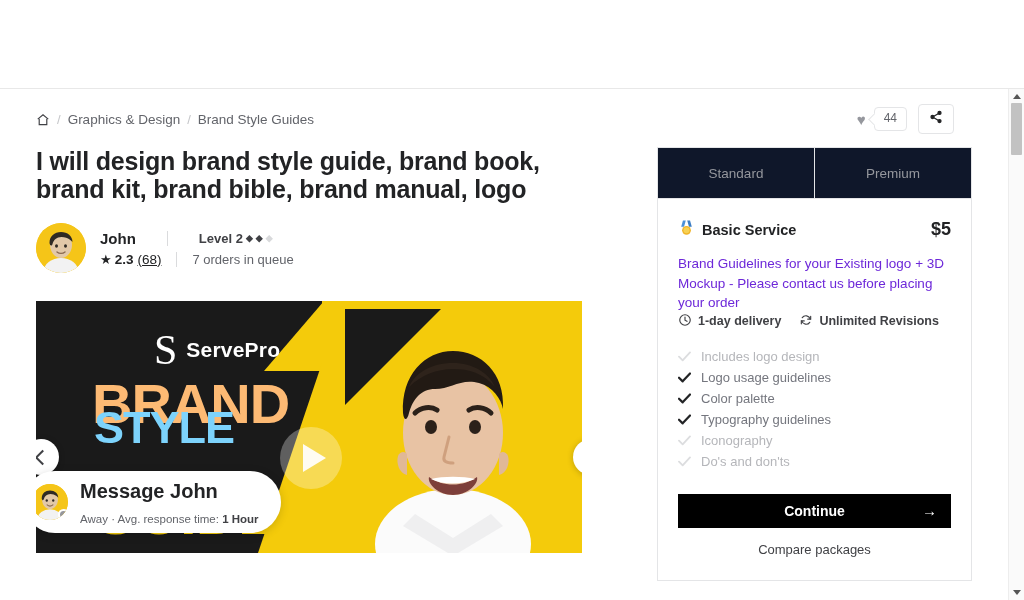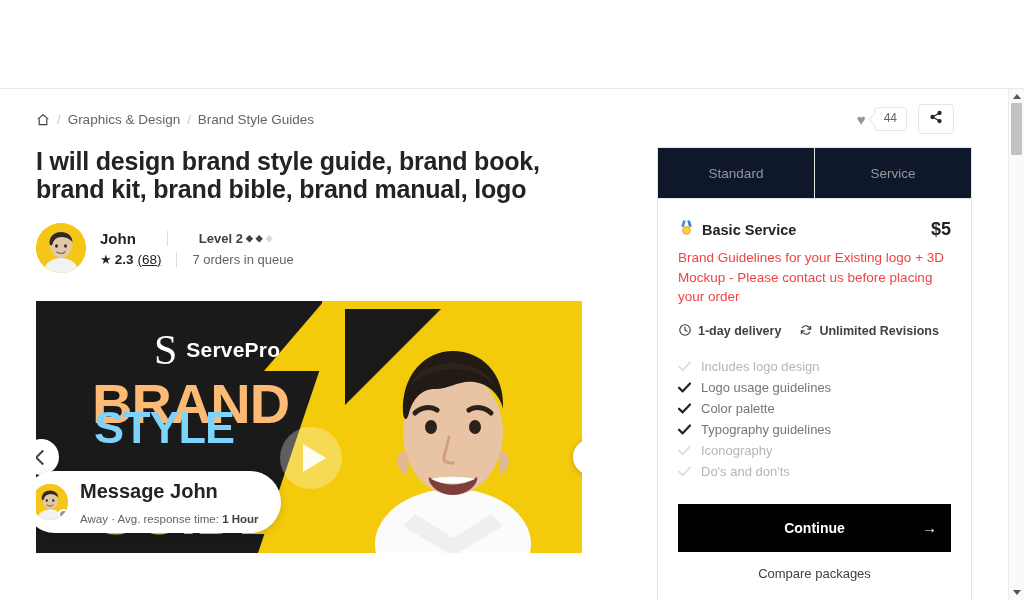--- a/index.html
+++ b/index.html
@@ -461,30 +461,29 @@
     color: #222325;
     margin-left: 7px;
   }
   .pkg-price {
     margin-left: auto;
     font-size: 18px;
     font-weight: 700;
     color: #222325;
   }
   .pkg-desc {
-    margin-top: 8px;
+    margin-top: 14px;
     font-size: 13.5px;
     line-height: 1.45;
-    color: #ef4444;
+    color: #6d28d9;
   }
   .pkg-specs {
     display: flex;
     align-items: flex-end;
     gap: 18px;
-    margin-top: 16px;
     font-size: 12.5px;
     font-weight: 700;
     color: #404145;
   }
   .spec { display: flex; align-items: center; gap: 6px; }
   .feat-list {
     list-style: none;
     margin: 16px 0 0 0;
     padding: 0;
   }
@@ -499,21 +498,21 @@
   .feat .tick {
     width: 13px;
     display: flex;
     justify-content: center;
     flex: none;
   }
   .feat.off { color: #b5b6ba; }
   .continue {
     margin-top: 22px;
     width: 100%;
-    height: 48px;
+    height: 34px;
     background: #000000;
     border: none;
     color: #ffffff;
     font-size: 14px;
     font-weight: 700;
     font-family: "Liberation Sans", sans-serif;
     display: flex;
     align-items: center;
     justify-content: center;
     position: relative;
@@ -700,21 +699,21 @@
             </div>
           </div>
         </div>
       </div>
 
       <div class="right-col">
         <div class="pkg">
 
           <div class="pkg-tabs">
             <div class="pkg-tab">Standard</div>
-            <div class="pkg-tab">Service</div>
+            <div class="pkg-tab">Premium</div>
           </div>
 
           <div class="pkg-body">
             <div class="pkg-head">
               <span>
                 <svg width="17" height="17" viewBox="0 0 24 24">
                   <path d="M7 2h4l-2.5 9H4.5z" fill="#4a90d9"></path>
                   <path d="M17 2h-4l2.5 9h4z" fill="#3b7dc4"></path>
                   <circle cx="12" cy="16" r="6.2" fill="#f0b429"></circle>
                   <circle cx="12" cy="16" r="4.2" fill="#f7d154"></circle>

